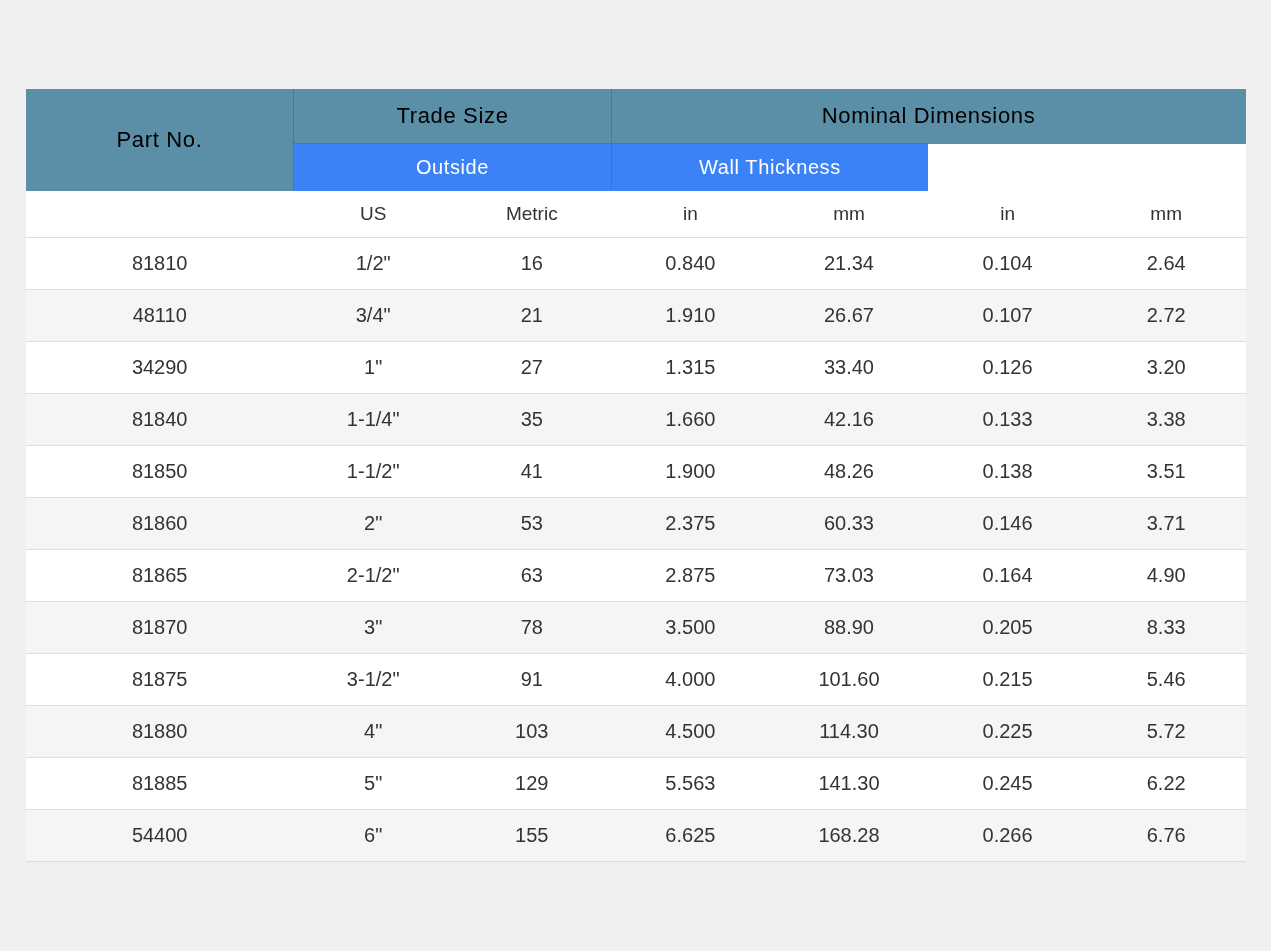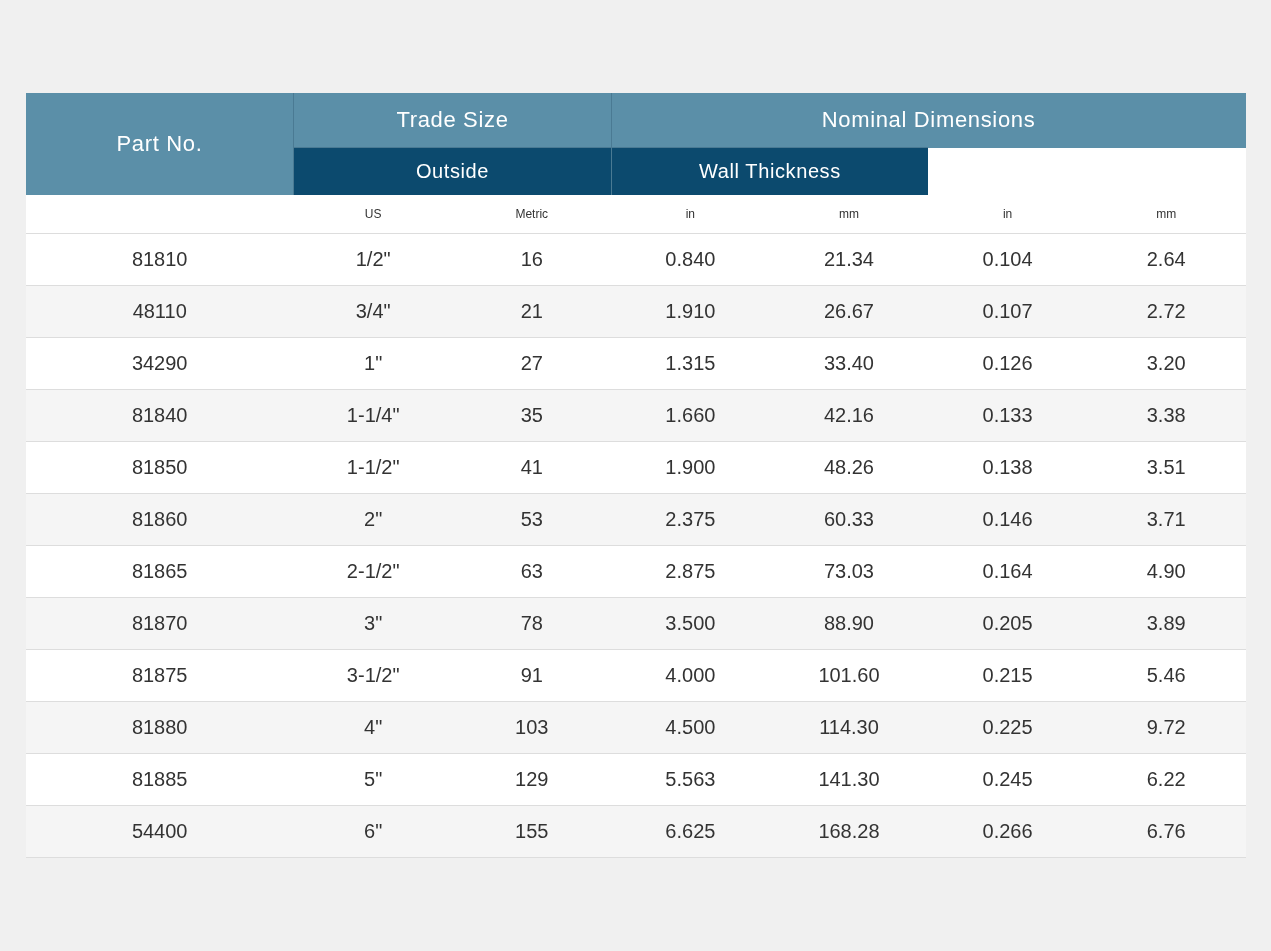--- a/index.html
+++ b/index.html
@@ -17,41 +17,41 @@
       margin: 20px auto;
     }
     table {
       width: 100%;
       border-collapse: collapse;
       background: #fff;
     }
     
     .header-row-1 th {
       background-color: #5b8fa8;
-      color: #ffffff;
+      color: #000000;
       font-size: 22px;
       font-weight: 400;
       letter-spacing: 0.03em;
       padding: 14px 10px;
       text-align: center;
     }
     .header-row-2 th {
-      background-color: #0c4a6e;
+      background-color: #3b82f6;
       color: #fff;
       font-size: 20px;
       font-weight: 400;
       letter-spacing: 0.03em;
       padding: 12px 10px;
       text-align: center;
       border-top: 1px solid #4a7a93;
     }
     .subheader-row td {
       background-color: #fff;
       color: #333;
-      font-size: 12px;
+      font-size: 19px;
       font-weight: 400;
       padding: 12px 10px;
       text-align: center;
       border-bottom: 1px solid #ddd;
     }
     
     .data-row td {
       font-size: 20px;
       color: #333;
       padding: 14px 10px;
@@ -189,39 +189,39 @@
           <td>0.164</td>
           <td>4.90</td>
         </tr>
         <tr class="data-row">
           <td>81870</td>
           <td>3"</td>
           <td>78</td>
           <td>3.500</td>
           <td>88.90</td>
           <td>0.205</td>
-          <td>3.89</td>
+          <td>8.33</td>
         </tr>
         <tr class="data-row">
           <td>81875</td>
           <td>3-1/2"</td>
           <td>91</td>
           <td>4.000</td>
           <td>101.60</td>
           <td>0.215</td>
           <td>5.46</td>
         </tr>
         <tr class="data-row">
           <td>81880</td>
           <td>4"</td>
           <td>103</td>
           <td>4.500</td>
           <td>114.30</td>
           <td>0.225</td>
-          <td>9.72</td>
+          <td>5.72</td>
         </tr>
         <tr class="data-row">
           <td>81885</td>
           <td>5"</td>
           <td>129</td>
           <td>5.563</td>
           <td>141.30</td>
           <td>0.245</td>
           <td>6.22</td>
         </tr>

